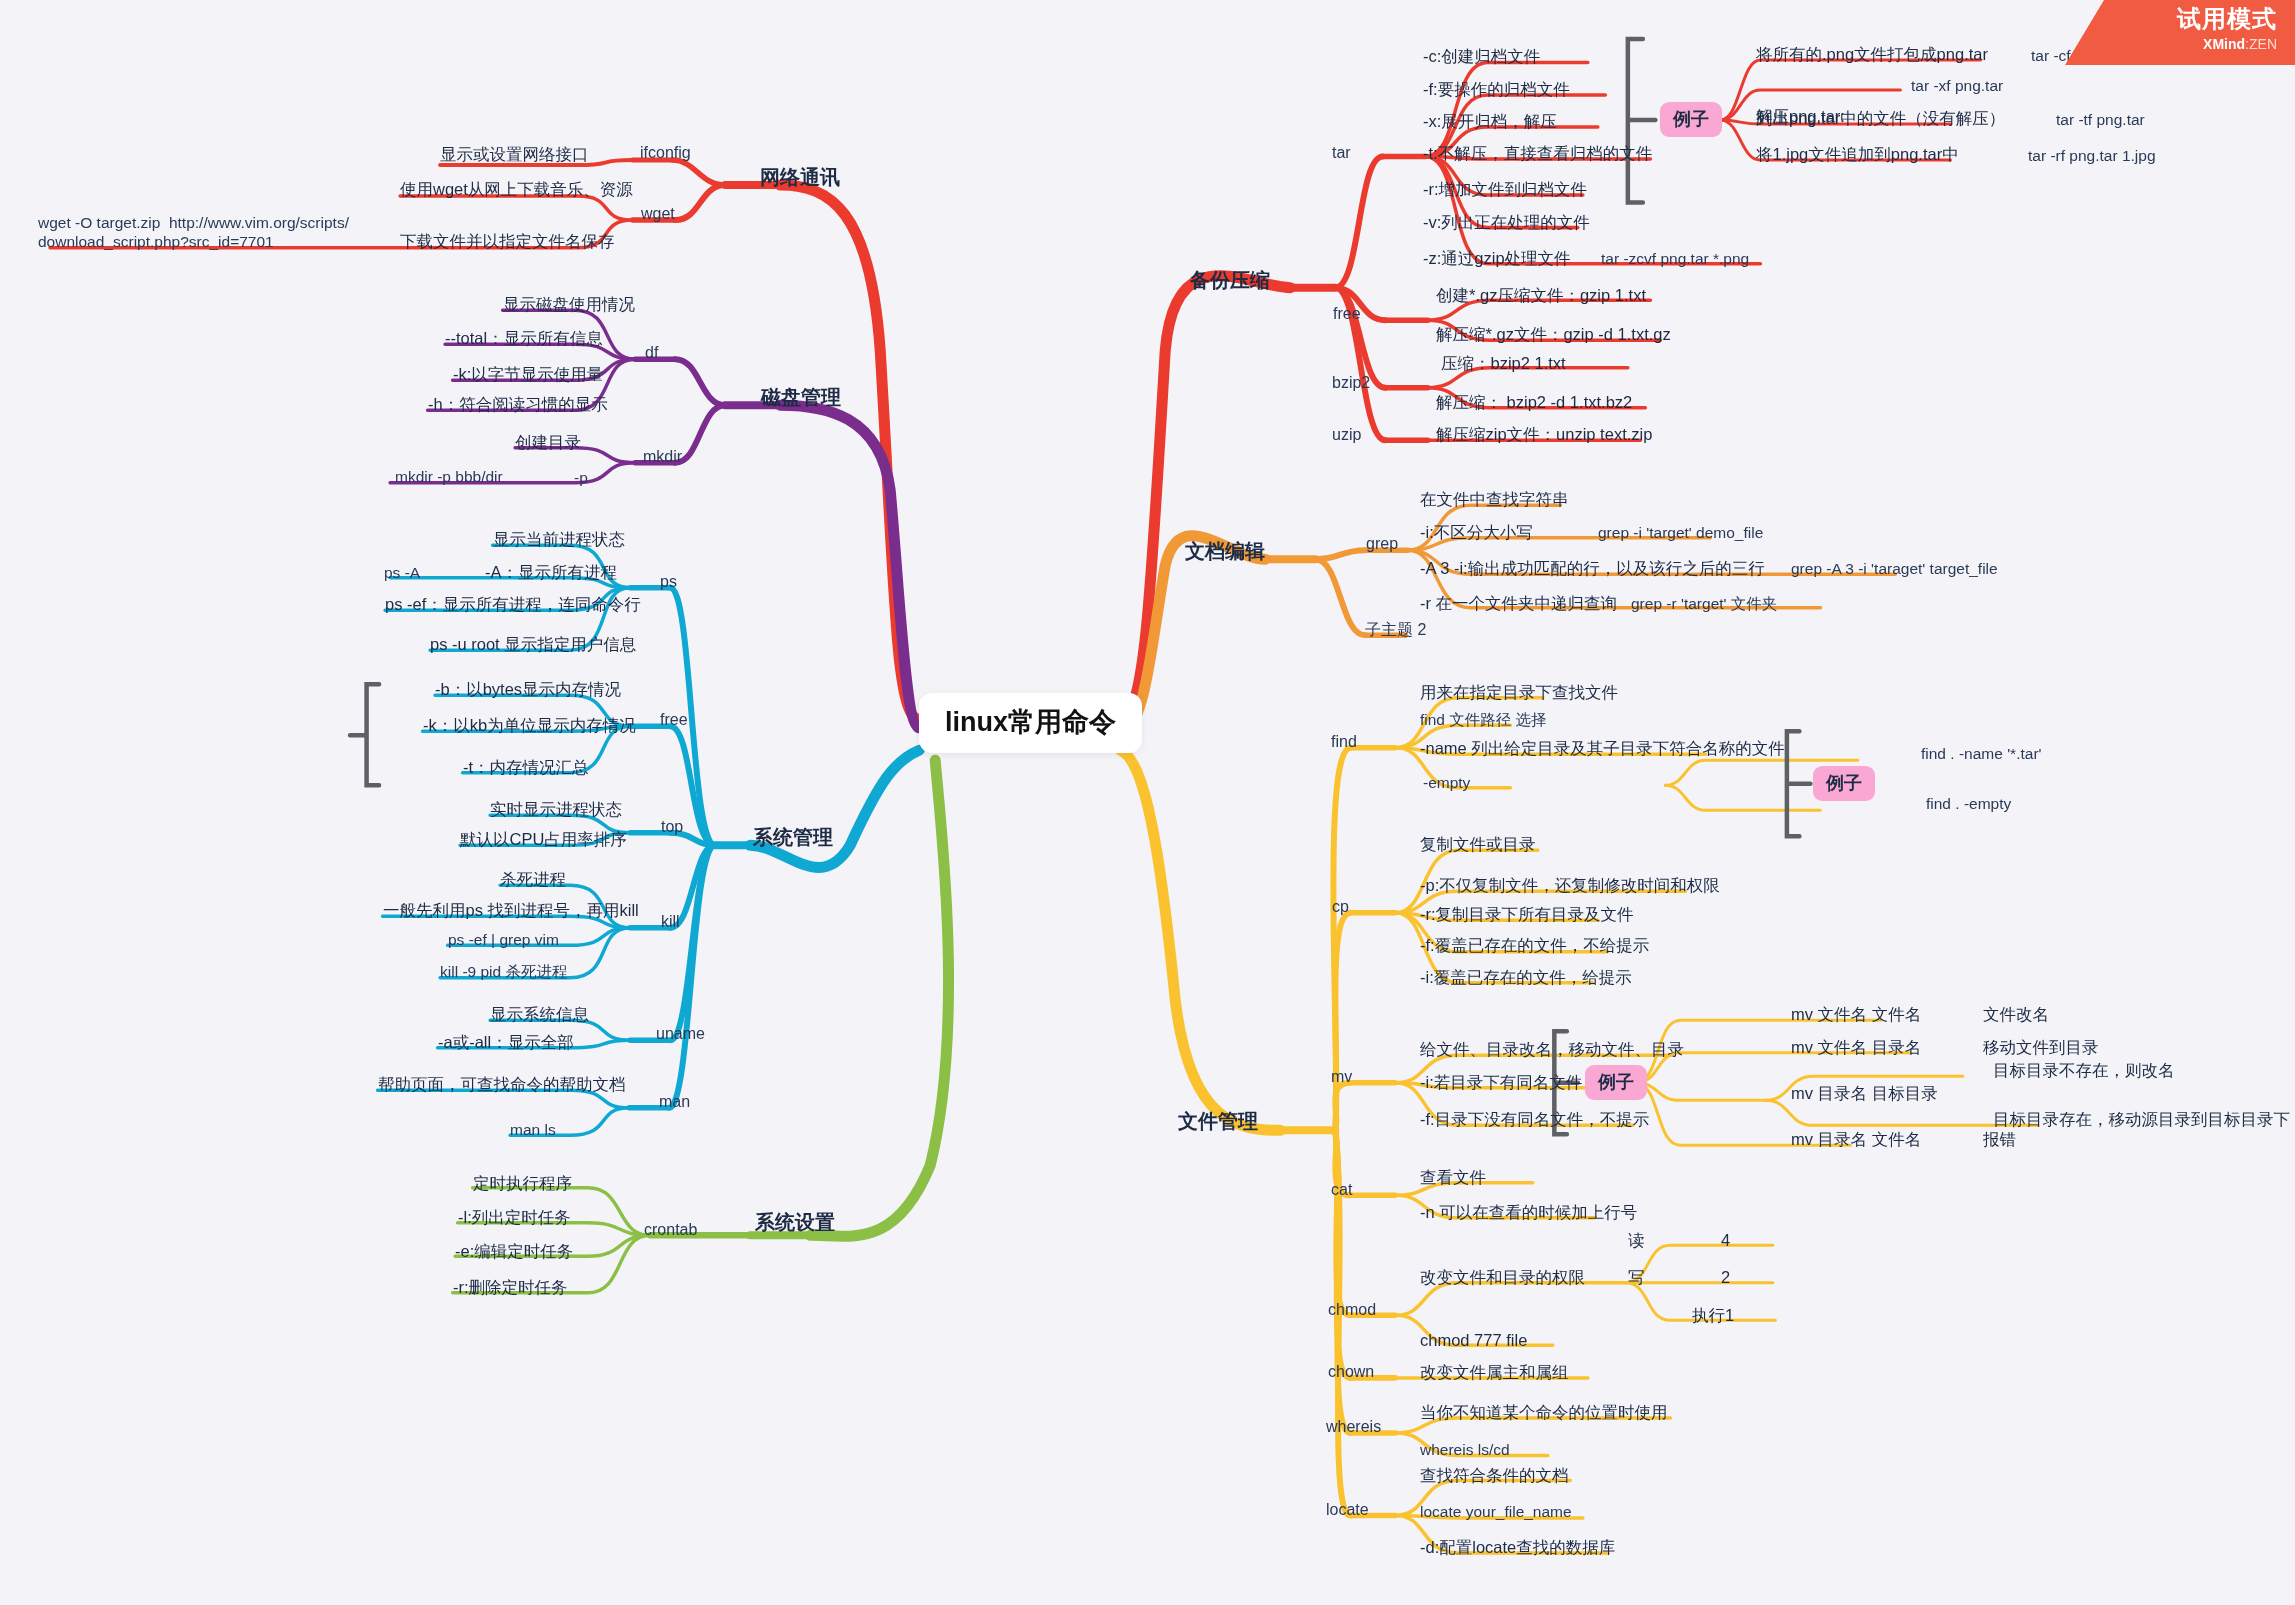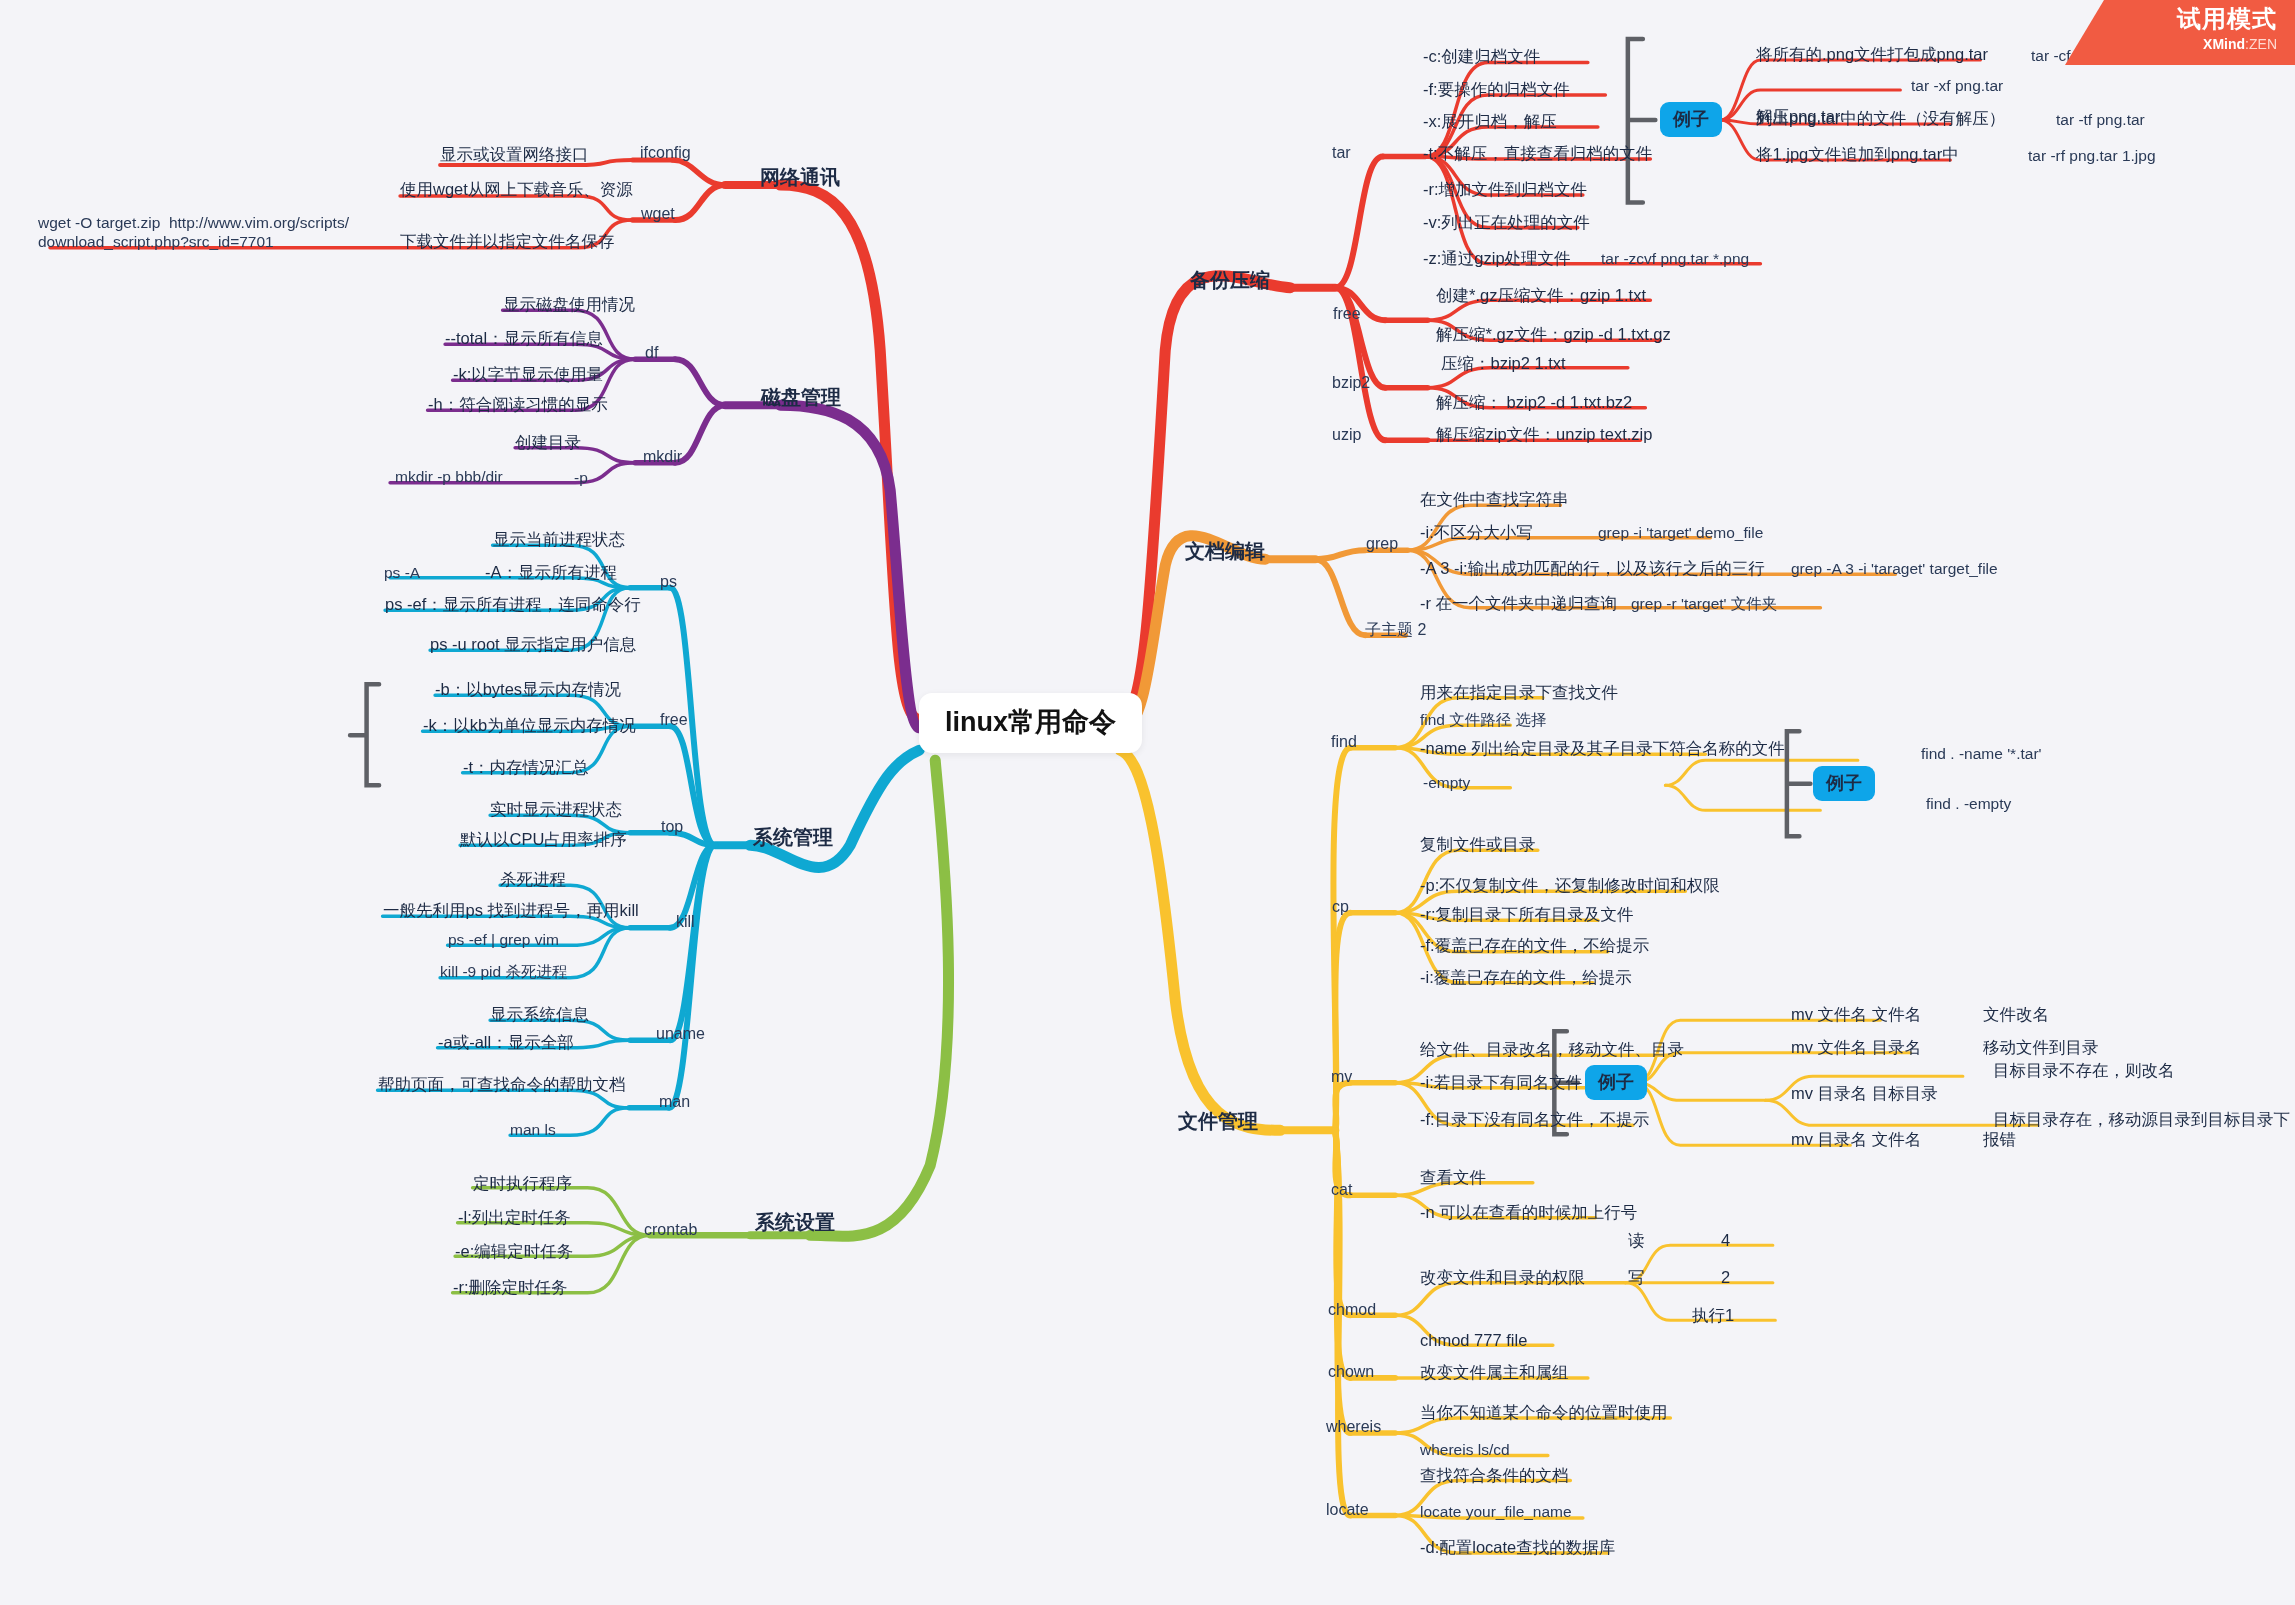--- a/index.html
+++ b/index.html
@@ -23,21 +23,21 @@
   .main-topic{font-size:20px;font-weight:700;color:#1d2b45;}
   .sub-topic{font-size:16px;color:#2a3a57;font-weight:400;}
   .leaf{font-size:15.5px;color:#2a3a57;font-weight:400;}
   .leaf-cn{font-size:16.5px;color:#1d2b45;}
   .callout{
     background:#ebebee;border-radius:8px;padding:9px 13px;
     font-size:16.5px;font-weight:700;color:#1d2b45;text-align:center;line-height:1.35;
     white-space:normal;
   }
   .example-chip{
-    background:#0ea5e9;border-radius:9px;padding:6px 13px;
+    background:#f9a8d4;border-radius:9px;padding:6px 13px;
     font-size:18px;font-weight:700;color:#1d2b45;
   }
   .trial-badge{
     position:absolute;right:0;top:0;
     background:#f15b42;color:#fff;
     width:230px;height:65px;
     clip-path:polygon(39px 0,230px 0,230px 65px,0 65px);
     padding:0;
   }
   .trial-badge .t1{
@@ -287,21 +287,21 @@
 
   <div class="node sub-topic" style="left:660px;top:710px;"><span>free</span></div>
   <div class="node leaf-cn" style="left:435px;top:679px;"><span>-b：以bytes显示内存情况</span></div>
   <div class="node leaf-cn" style="left:423px;top:715px;"><span>-k：以kb为单位显示内存情况</span></div>
   <div class="node leaf-cn" style="left:463px;top:757px;"><span>-t：内存情况汇总</span></div>
 
   <div class="node sub-topic" style="left:661px;top:817px;"><span>top</span></div>
   <div class="node leaf-cn" style="left:490px;top:799px;"><span>实时显示进程状态</span></div>
   <div class="node leaf-cn" style="left:460px;top:829px;"><span>默认以CPU占用率排序</span></div>
 
-  <div class="node sub-topic" style="left:661px;top:912px;margin-left:15px;"><span>kill</span></div>
+  <div class="node sub-topic" style="left:661px;top:912px;"><span>kill</span></div>
   <div class="node leaf-cn" style="left:500px;top:869px;"><span>杀死进程</span></div>
   <div class="node leaf-cn" style="left:383px;top:900px;"><span>一般先利用ps 找到进程号，再用kill</span></div>
   <div class="node leaf" style="left:448px;top:930px;"><span>ps -ef | grep vim</span></div>
   <div class="node leaf" style="left:440px;top:962px;"><span>kill -9  pid  杀死进程</span></div>
 
   <div class="node sub-topic" style="left:656px;top:1024px;"><span>uname</span></div>
   <div class="node leaf-cn" style="left:490px;top:1004px;"><span>显示系统信息</span></div>
   <div class="node leaf-cn" style="left:438px;top:1032px;"><span>-a或-all：显示全部</span></div>
 
   <div class="node sub-topic" style="left:659px;top:1092px;"><span>man</span></div>

